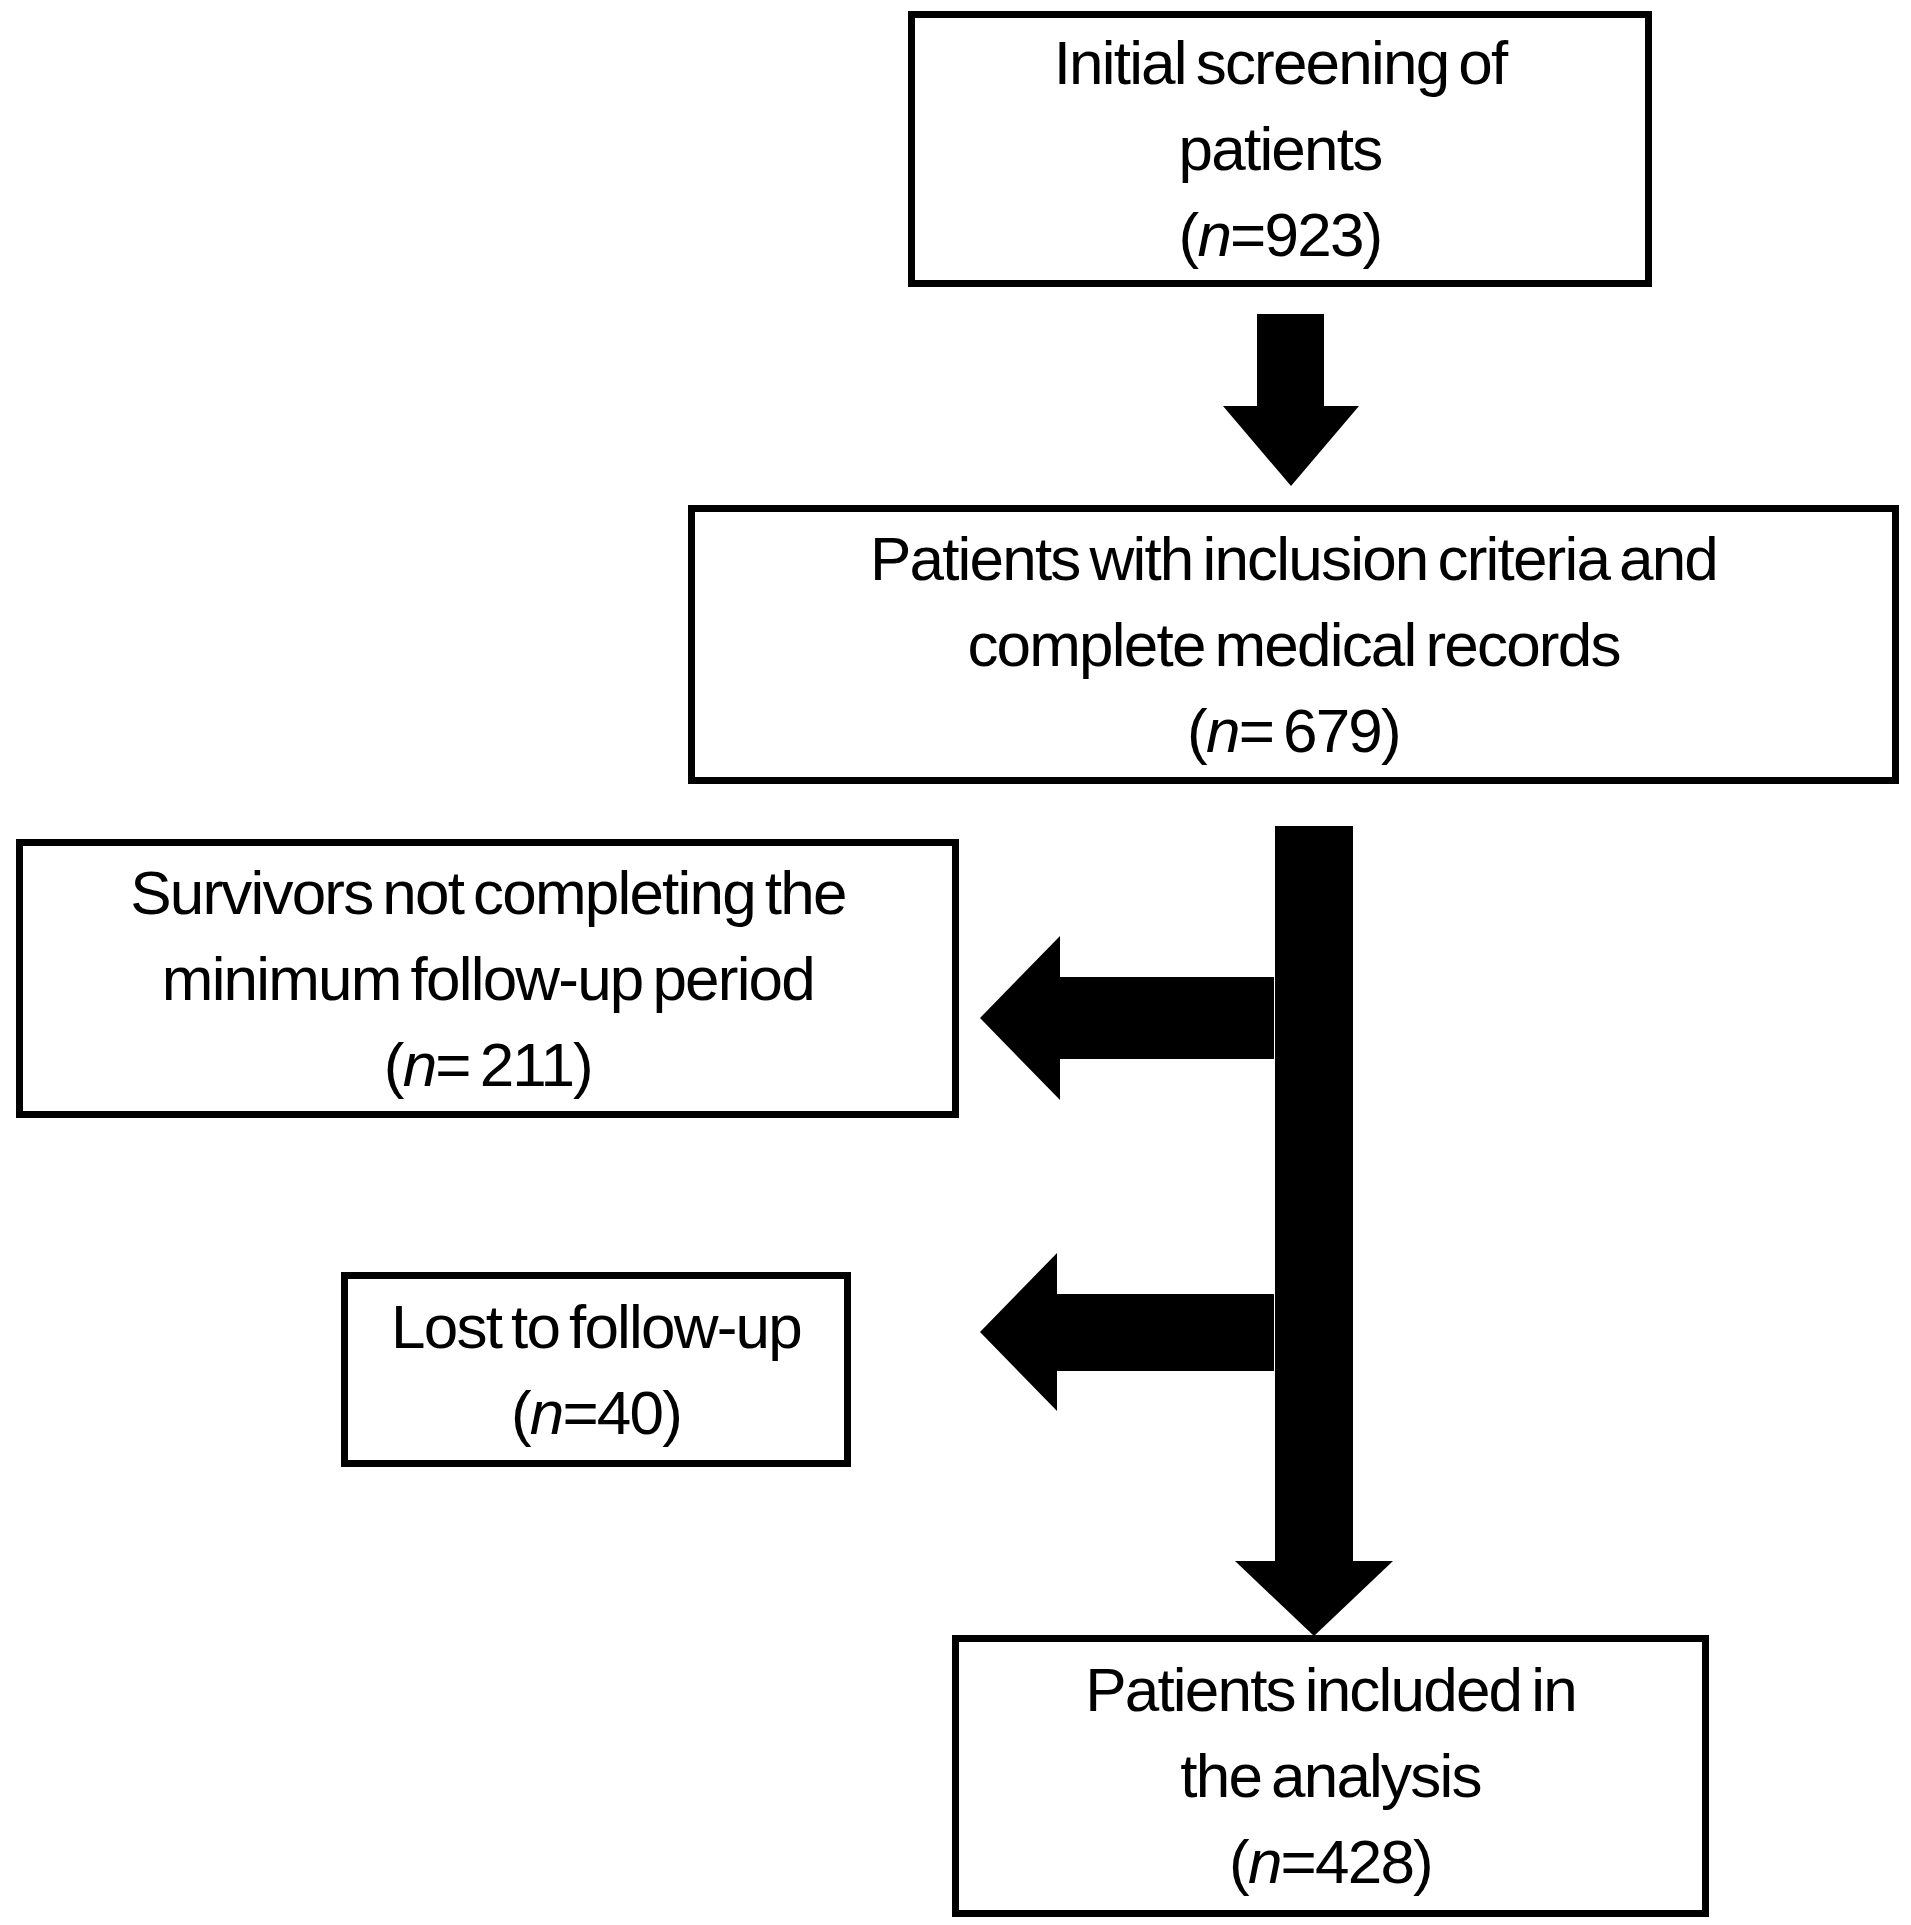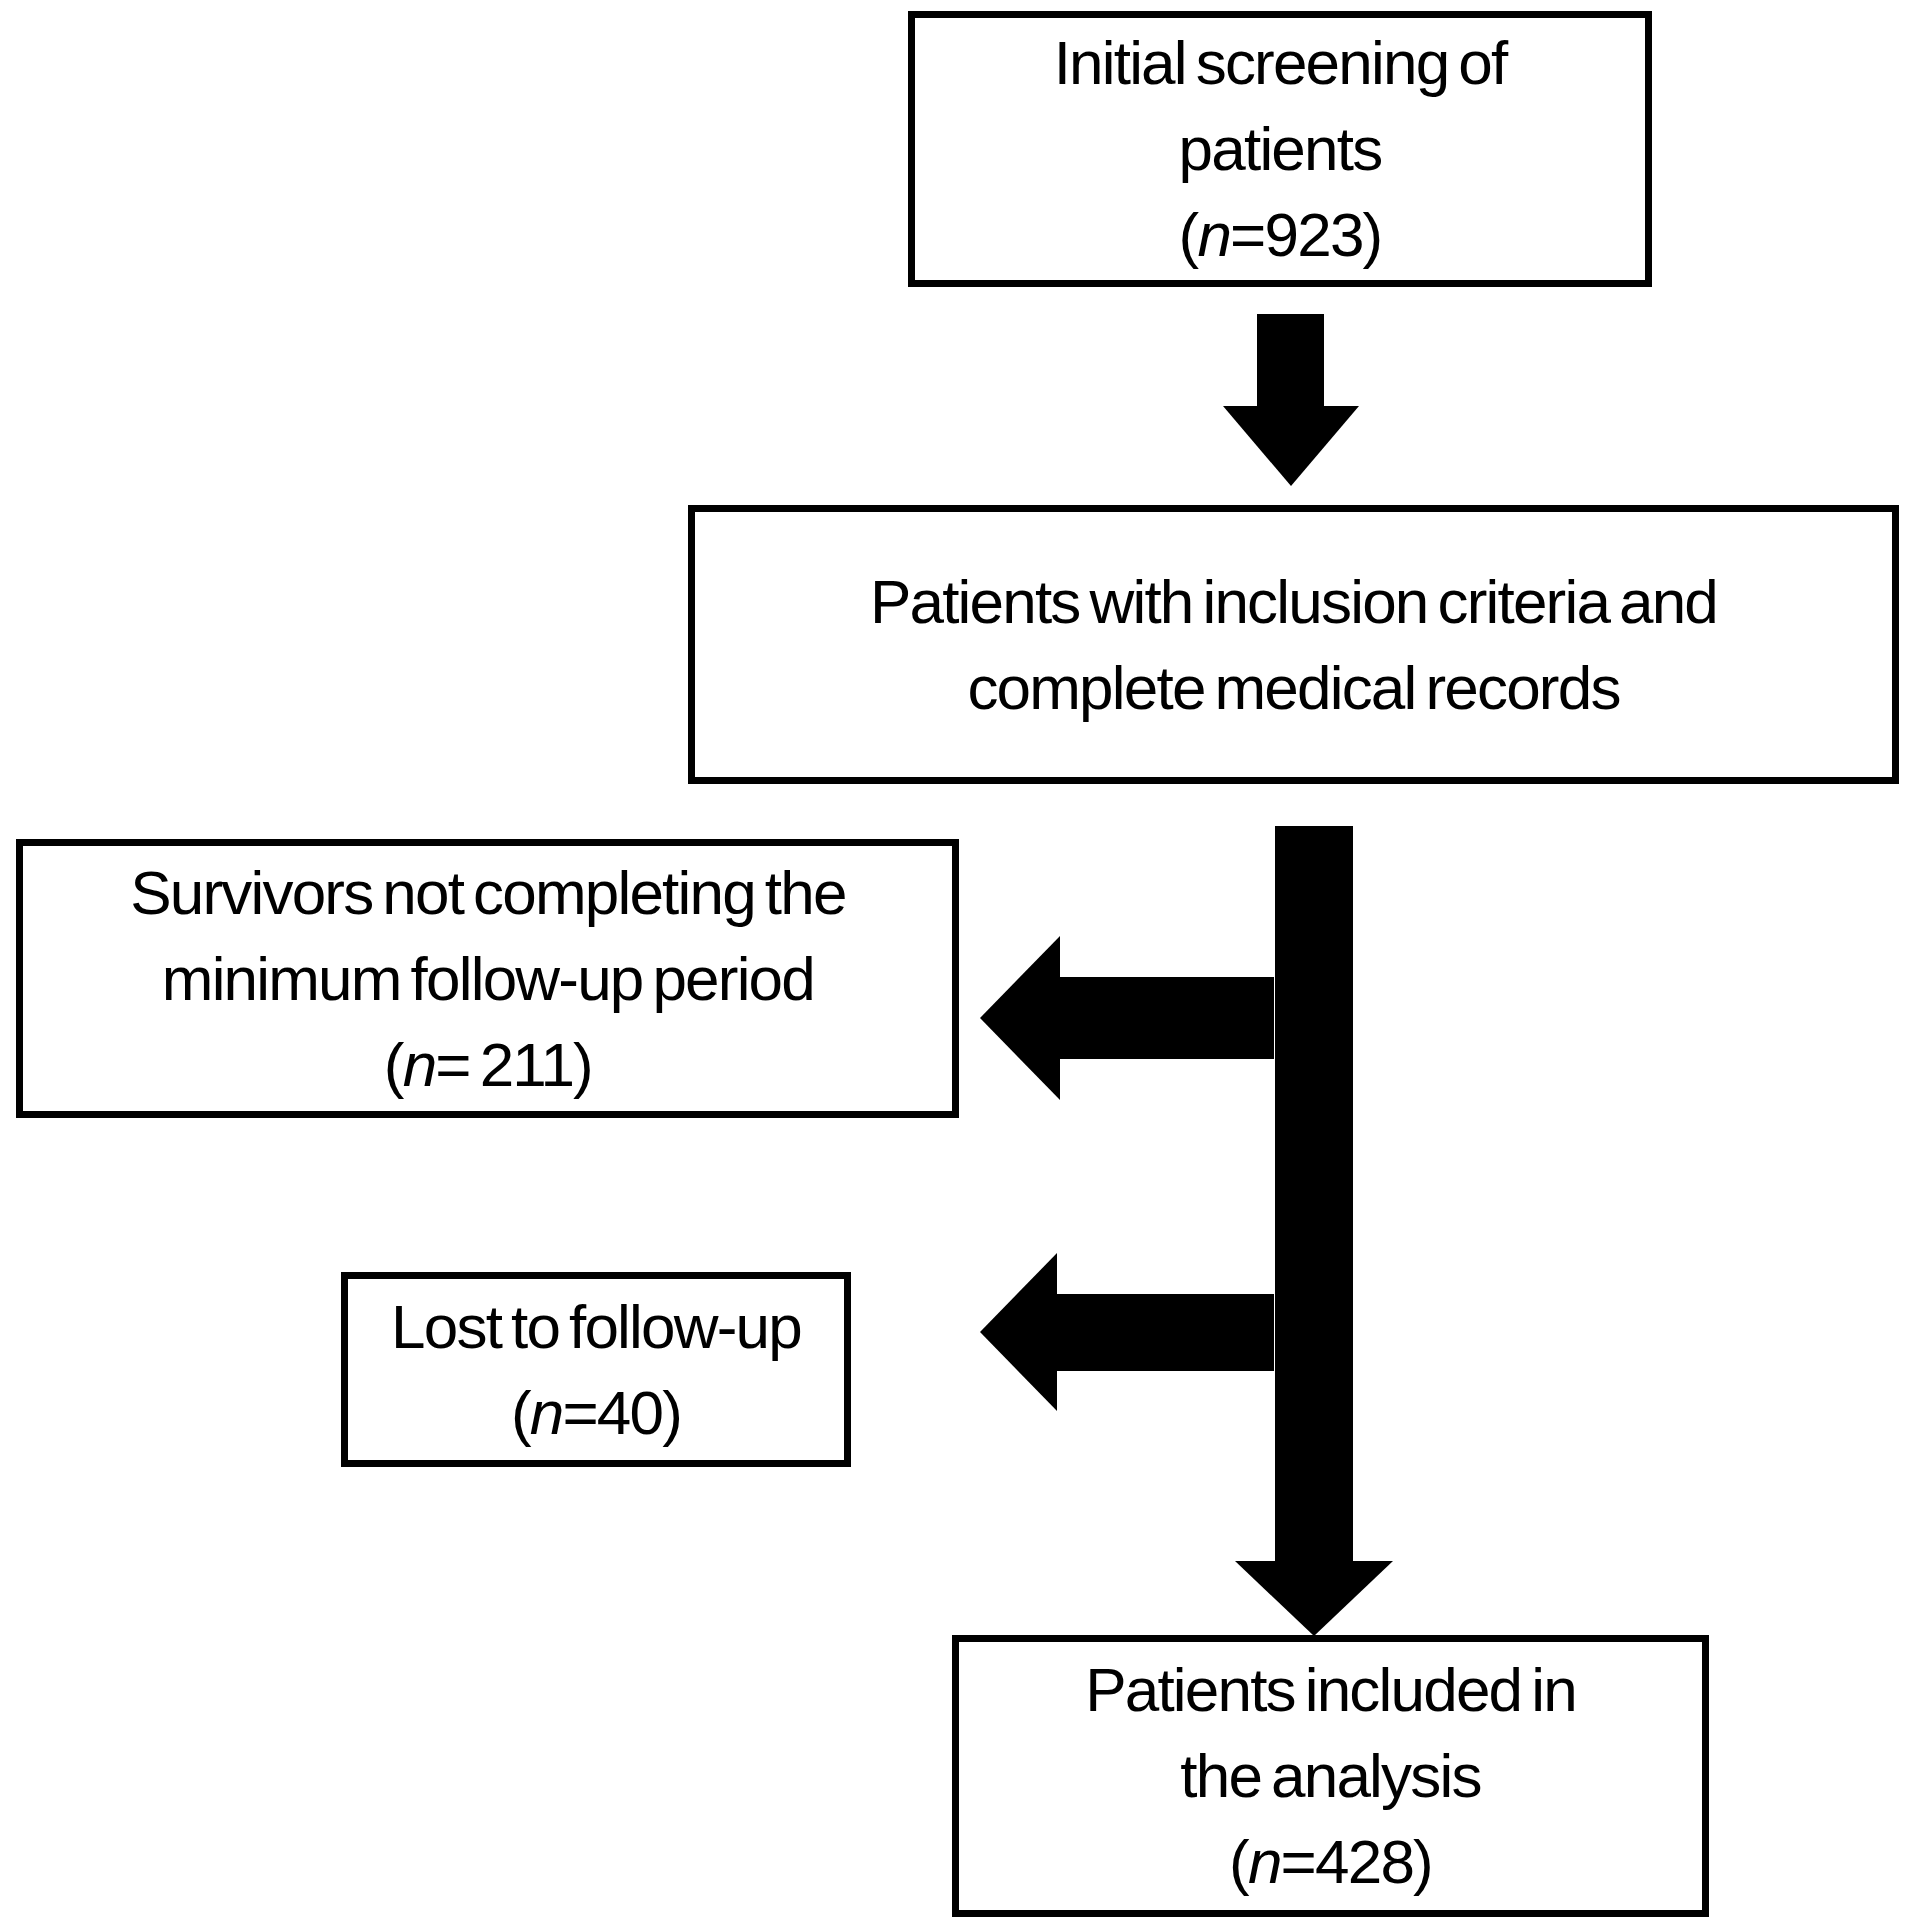--- a/index.html
+++ b/index.html
@@ -70,20 +70,21 @@
     <div>patients</div>
     <div><span>(</span><span class="it">n</span><span>=923)</span></div>
   </div>
 
   <div class="shaft" id="a1-shaft"></div>
   <div class="tri" id="a1-head"></div>
 
   <div class="box" id="box-eligible">
     <div>Patients with inclusion criteria and</div>
     <div>complete medical records</div>
+    <div><span>(</span><span class="it">n</span><span>= 679)</span></div>
   </div>
 
   <div class="shaft" id="main-shaft"></div>
   <div class="tri" id="main-head"></div>
 
   <div class="shaft" id="b1-shaft"></div>
   <div class="tri" id="b1-head"></div>
 
   <div class="box" id="box-survivors">
     <div>Survivors not completing the</div>

